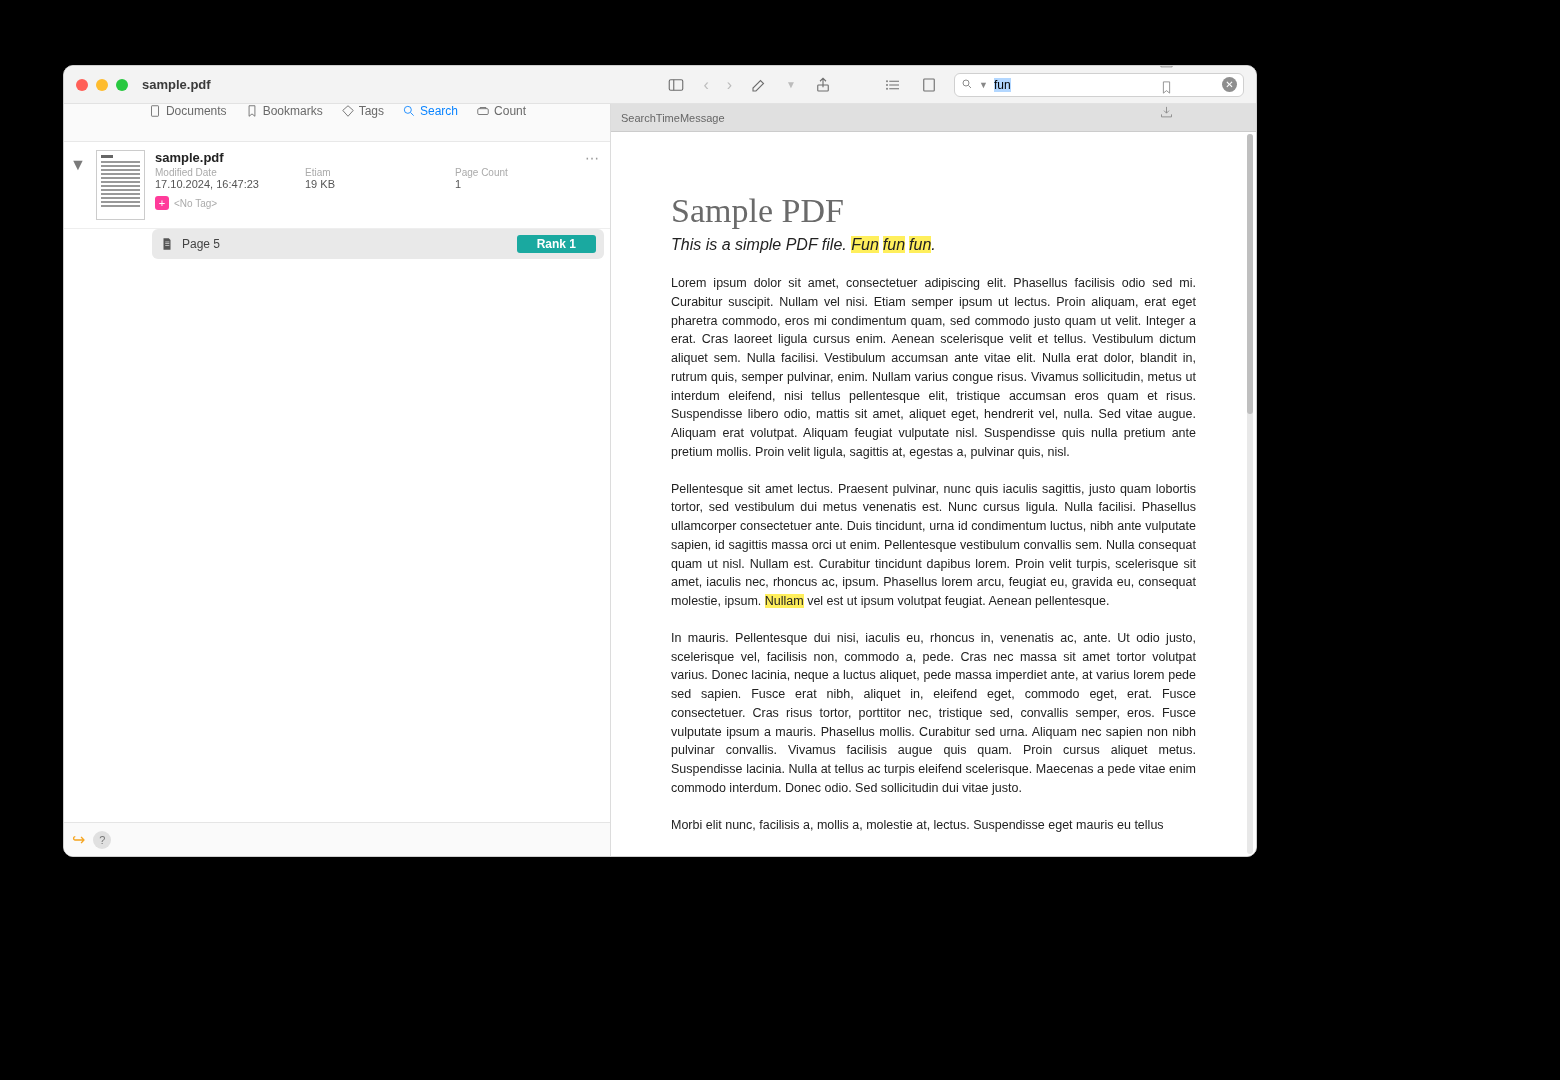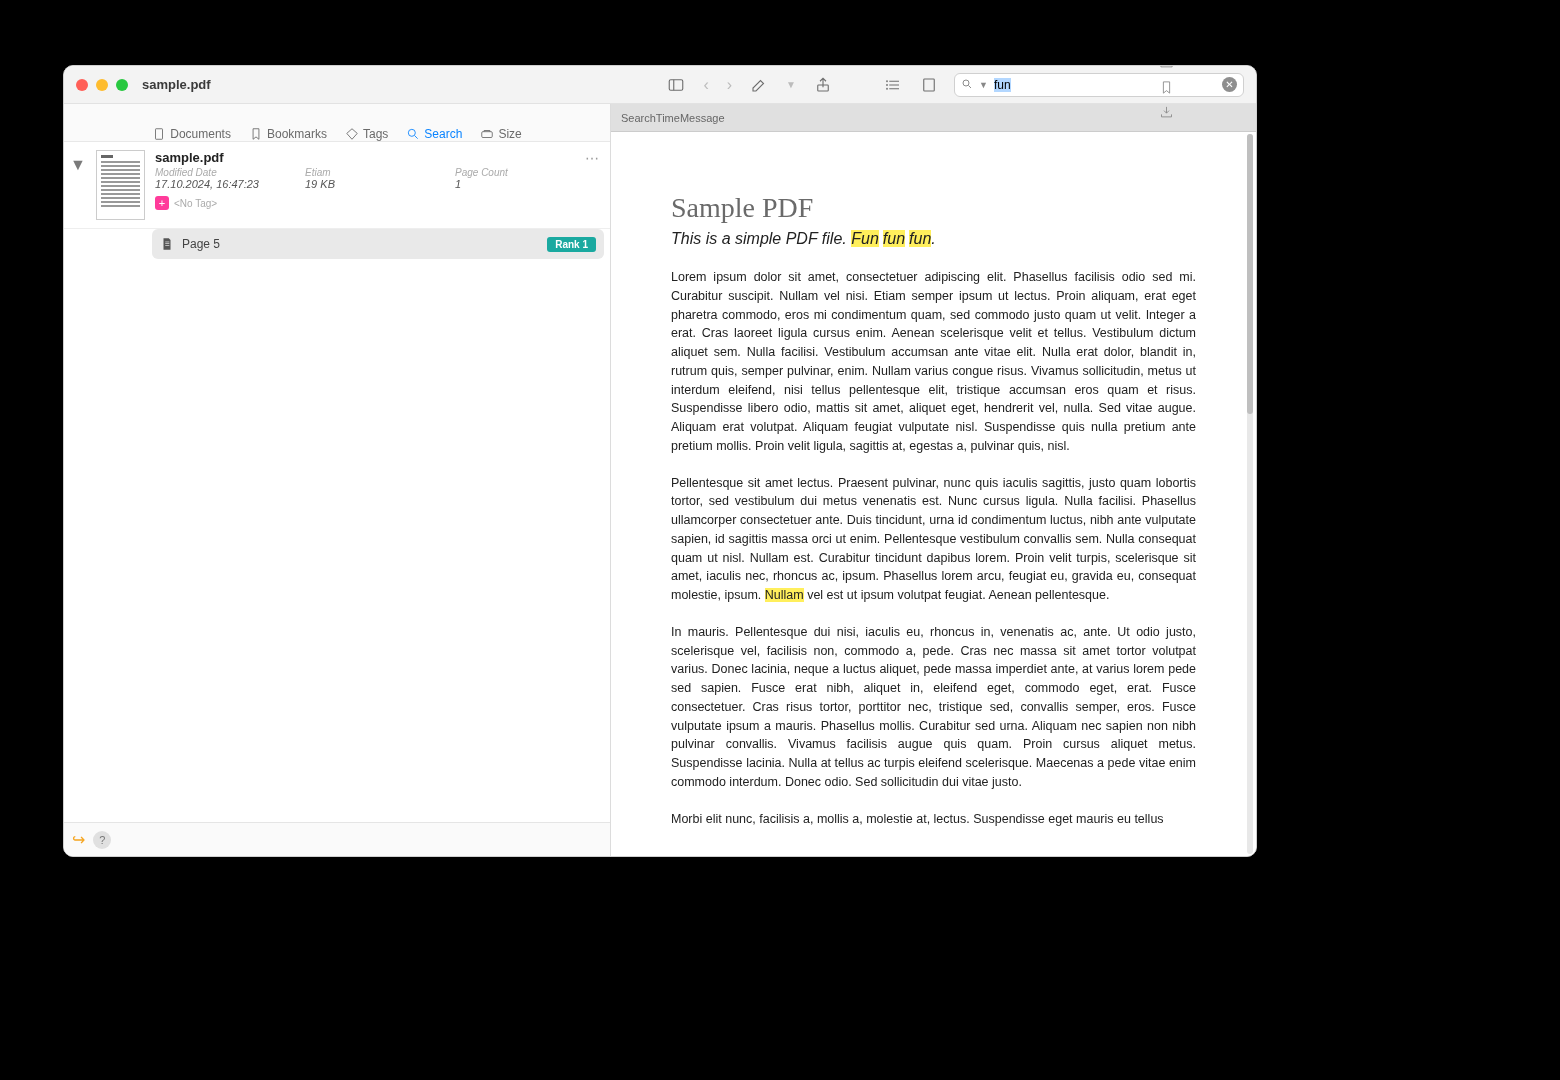--- a/index.html
+++ b/index.html
@@ -13,62 +13,62 @@
 .tb-right{margin-left:auto; display:flex; align-items:center; gap:14px;}
 .ticon{width:22px; height:22px; display:flex; align-items:center; justify-content:center; color:#6e6e6e; border-radius:4px;}
 .ticon svg{width:18px;height:18px;stroke:currentColor;fill:none;stroke-width:1.5;}
 .chev{font-size:16px;color:#bcbcbc;padding:0 2px;}
 .searchbox{display:flex;align-items:center;background:#fff;border:1px solid #d0d0d0;border-radius:6px;height:24px;width:290px;padding:0 6px;gap:4px;}
 .searchbox .mag{color:#8a8a8a;}
 .searchbox .sel{background:#b3d7ff;}
 .searchbox .clear{width:15px;height:15px;border-radius:50%;background:#8e8e8e;color:#fff;font-size:10px;display:flex;align-items:center;justify-content:center;cursor:pointer;}
 .body{flex:1;display:flex;min-height:0;}
 .left{width:547px;display:flex;flex-direction:column;background:#fff;border-right:1px solid #dcdcdc;}
-.tabs{height:38px;display:flex;align-items:flex-end;justify-content:center;gap:18px;border-bottom:1px solid #e8e8e8;background:#fafafa;}
+.tabs{height:38px;display:flex;align-items:flex-start;justify-content:center;gap:18px;border-bottom:1px solid #e8e8e8;background:#fafafa;}
 .tab{display:flex;align-items:center;gap:4px;font-size:12px;color:#6a6a6a;cursor:pointer;}
 .tab.active{color:#0a84ff;}
 .tab svg{width:14px;height:14px;stroke:currentColor;fill:none;stroke-width:1.5;}
 .srhdr{height:28px;background:#ececec;border-bottom:1px solid #dcdcdc;display:flex;align-items:center;padding:0 10px;font-size:11px;color:#555;}
 .srhdr .sort{margin-left:auto;color:#777;}
 .resrow{display:flex;padding:8px 10px 8px 6px;gap:10px;border-bottom:1px solid #eee;position:relative;}
 .expchev{width:18px;display:flex;align-items:flex-start;padding-top:6px;color:#7a7a7a;}
 .thumb{width:54px;height:70px;border:1px solid #ccc;background:#fff;padding:4px;overflow:hidden;}
 .thumb .tl{height:2px;background:#999;margin-bottom:2px;}
 .thumb .tl:first-child{width:30%;height:3px;background:#666;margin-bottom:3px;}
 .rescol{flex:1;}
 .resname{font-size:13px;font-weight:600;color:#222;margin-bottom:2px;}
-.meta{display:flex;gap:30px;font-size:10px;color:#aaa;font-style:italic;}
+.meta{display:flex;gap:30px;font-size:10px;color:#aaa;}
 .meta .mh{display:block;}
 .meta .mv{color:#555;font-size:11px;}
 .mcol{min-width:120px;}
 .tagrow{margin-top:6px;display:flex;align-items:center;gap:5px;}
 .tagplus{width:14px;height:14px;border-radius:3px;background:#ff3b9a;color:#fff;font-size:11px;display:flex;align-items:center;justify-content:center;}
 .notag{font-size:10px;color:#aaa;}
 .resmore{color:#999;font-size:14px;letter-spacing:1px;}
 .pagerow{height:30px;background:#e9e9e9;border-radius:6px;margin:0 6px 0 88px;display:flex;align-items:center;padding:0 8px;gap:8px;font-size:12px;color:#444;}
 .pagerow svg{width:14px;height:14px;fill:#555;}
-.rank{margin-left:auto;background:#1aa9a0;color:#fff;font-size:10px;font-weight:600;padding:2px 8px;border-radius:3px;}
+.rank{margin-left:auto;background:#1aa9a0;color:#fff;font-size:12px;font-weight:600;padding:2px 20px;border-radius:3px;}
 .leftspacer{flex:1;}
 .leftfoot{height:34px;display:flex;align-items:center;padding:0 8px;gap:8px;border-top:1px solid #e5e5e5;background:#fafafa;}
 .larrow{color:#f5a623;font-size:16px;}
 .filterbox{flex:1;display:flex;align-items:center;gap:5px;background:#efefef;border-radius:5px;height:22px;padding:0 8px;color:#999;font-size:12px;}
 .help{width:18px;height:18px;border-radius:50%;background:#e0e0e0;color:#777;font-size:11px;display:flex;align-items:center;justify-content:center;}
 .right{flex:1;display:flex;flex-direction:column;min-width:0;}
 .subbar{height:28px;background:#e0e0e0;border-bottom:1px solid #ccc;display:flex;align-items:center;padding:10px 10px;font-size:11px;color:#666;gap:10px;}
 .subbar .rgt{margin-left:auto;display:flex;align-items:center;gap:10px;flex-direction:column;}
 .subicon{color:#888;display:flex;align-items:center;}
 .subicon svg{width:15px;height:15px;stroke:currentColor;fill:none;stroke-width:1.4;}
 .pgind{font-size:11px;color:#666;}
 .navbtns{display:flex;border:1px solid #c8c8c8;border-radius:4px;overflow:hidden;background:#fff;}
 .navbtns span{width:18px;height:16px;display:flex;align-items:center;justify-content:center;font-size:9px;color:#555;}
 .navbtns span:first-child{border-right:1px solid #c8c8c8;}
 .doc{flex:1;overflow:auto;background:#fff;padding:60px 60px 20px 60px;position:relative;}
 .docscroll{position:absolute;right:3px;top:2px;bottom:2px;width:6px;background:#e8e8e8;border-radius:3px;}
 .dthumb{position:absolute;right:3px;top:2px;width:6px;height:280px;background:#bfbfbf;border-radius:3px;}
-h1.dtitle{font-size:28px;font-weight:400;color:#6a6a6a;font-family:Georgia,serif;margin-bottom:6px;}
+h1.dtitle{font-size:34px;font-weight:400;color:#6a6a6a;font-family:Georgia,serif;margin-bottom:6px;}
 .sub{font-size:16px;font-style:italic;font-family:Georgia,serif;color:#222;margin-bottom:20px;}
 .hl{background:#ffef5c;}
 .para{font-size:12.5px;line-height:1.5;color:#222;text-align:justify;margin-bottom:18px;font-family:Helvetica,Arial,sans-serif;}
 </style>
 </head>
 <body>
 
 <div class="window">
   <div class="titlebar">
     <div class="traffic">
@@ -153,21 +153,21 @@
               <circle cx="10" cy="10" r="6"></circle>
               <line x1="15" y1="15" x2="20" y2="20"></line>
             </svg>
             <span>Search</span>
           </div>
         <div class="tab">
             <svg viewBox="0 0 24 24">
               <rect x="3" y="8" width="18" height="10" rx="2"></rect>
               <path d="M7 8V6h10v2"></path>
             </svg>
-            <span>Size</span>
+            <span>Count</span>
           </div>
       </div>
       <div class="resrow">
         <div class="expchev">▼</div>
         <div class="thumb">
           <div class="tl"></div>
             <div class="tl"></div>
             <div class="tl"></div>
             <div class="tl"></div>
             <div class="tl"></div>

